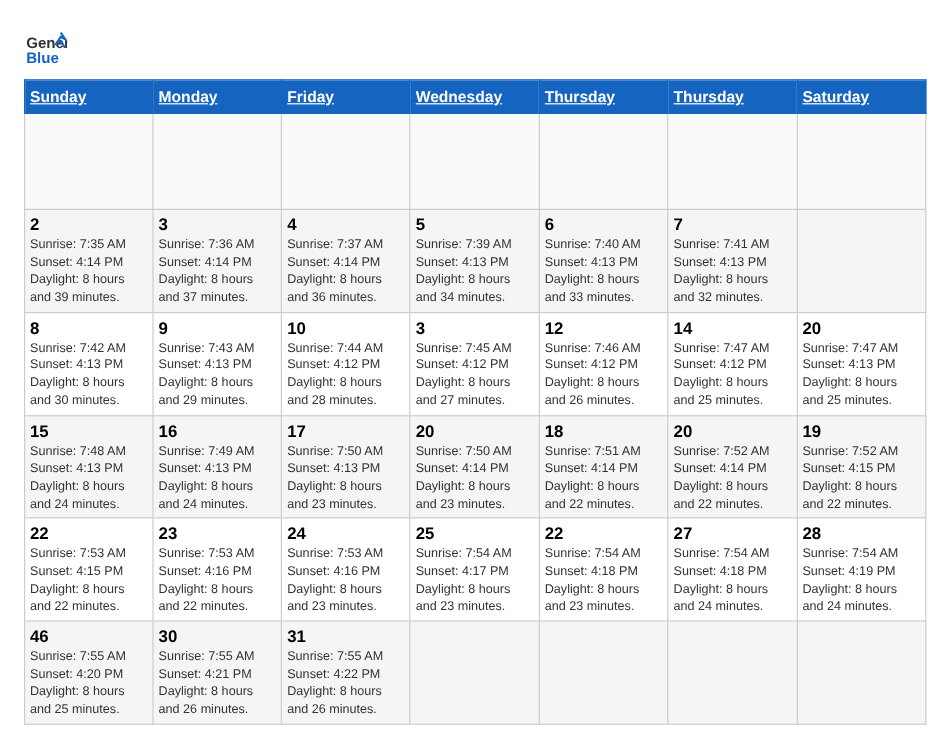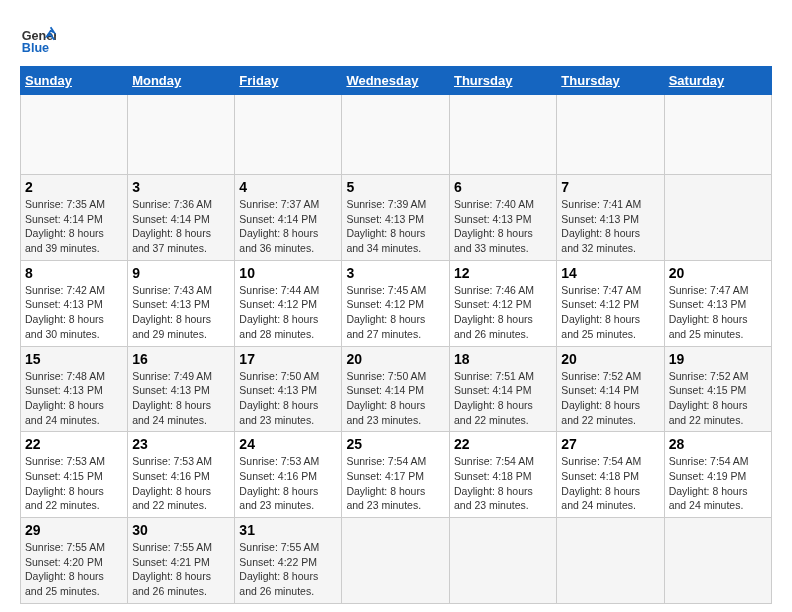--- a/index.html
+++ b/index.html
@@ -228,21 +228,21 @@
           <span class="day-number">27</span>
           <div class="day-info">Sunrise: 7:54 AM<br>Sunset: 4:18 PM<br>Daylight: 8 hours and 24 minutes.</div>
         </td>
         <td>
           <span class="day-number">28</span>
           <div class="day-info">Sunrise: 7:54 AM<br>Sunset: 4:19 PM<br>Daylight: 8 hours and 24 minutes.</div>
         </td>
       </tr>
       <tr>
         <td>
-          <span class="day-number">29</span>
+          <span class="day-number">46</span>
           <div class="day-info">Sunrise: 7:55 AM<br>Sunset: 4:20 PM<br>Daylight: 8 hours and 25 minutes.</div>
         </td>
         <td>
           <span class="day-number">30</span>
           <div class="day-info">Sunrise: 7:55 AM<br>Sunset: 4:21 PM<br>Daylight: 8 hours and 26 minutes.</div>
         </td>
         <td>
           <span class="day-number">31</span>
           <div class="day-info">Sunrise: 7:55 AM<br>Sunset: 4:22 PM<br>Daylight: 8 hours and 26 minutes.</div>
         </td>

